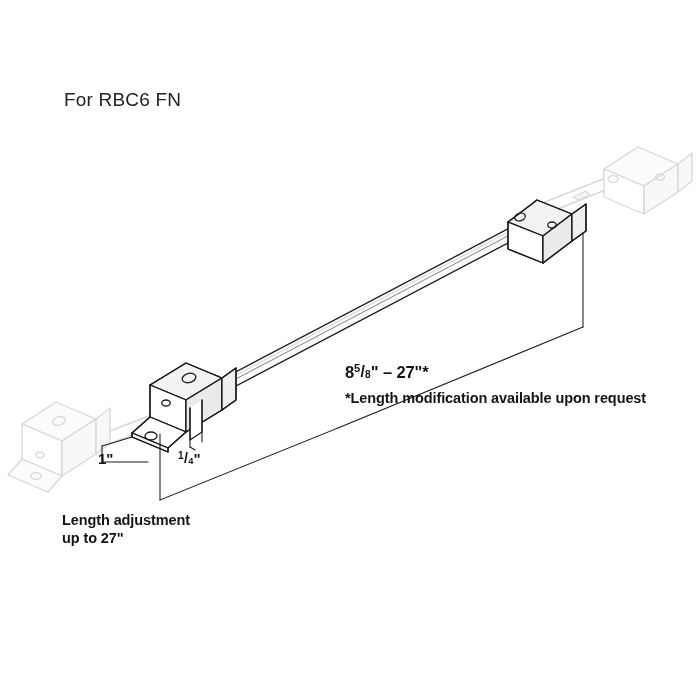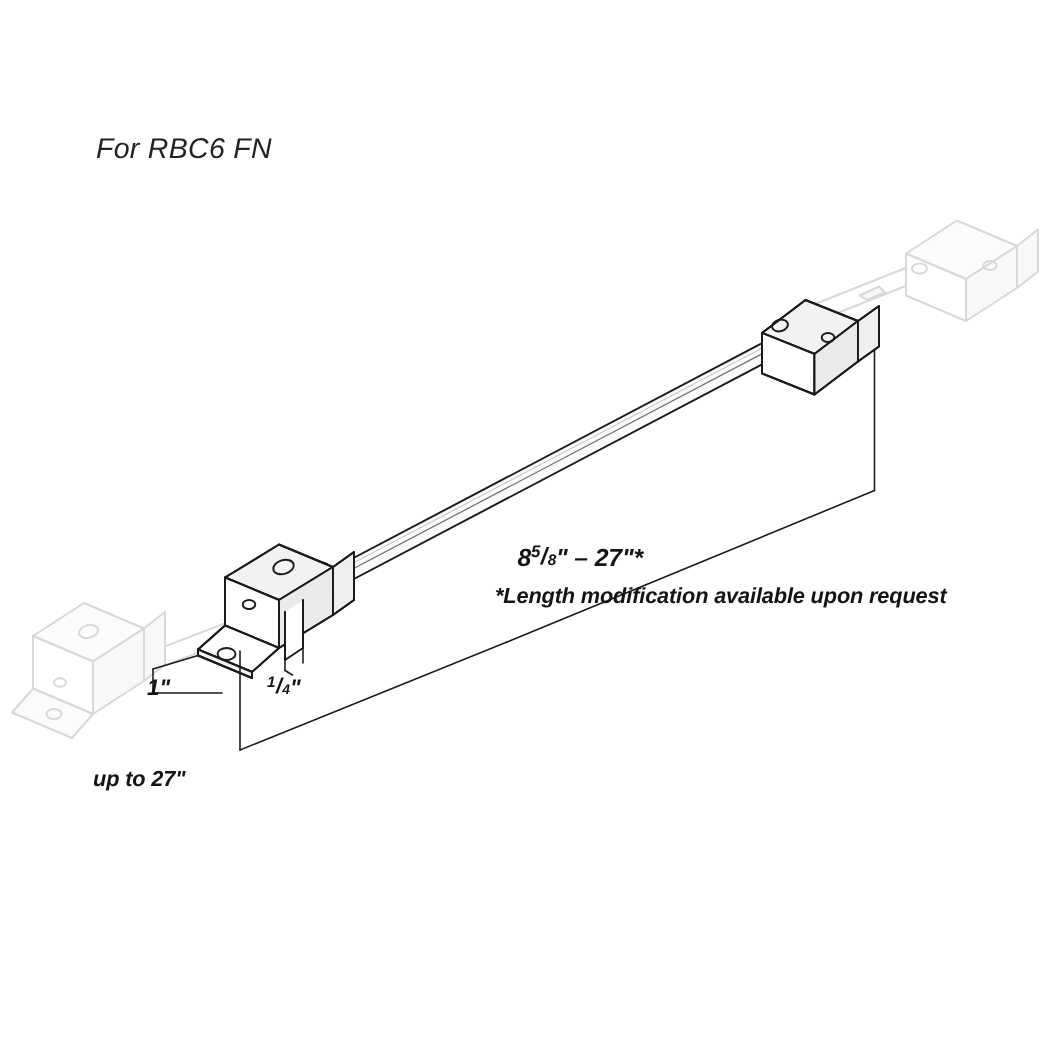--- a/index.html
+++ b/index.html
@@ -13,21 +13,20 @@
     height: 700px;
     overflow: hidden;
     font-family: "Liberation Sans", sans-serif;
     position: relative;
   }
   #drawing-root {
     position: relative;
     width: 700px;
     height: 676px;
     background: #ffffff;
-    font-style: italic;
   }
   #drawing-svg {
     position: absolute;
     left: 0;
     top: 0;
     width: 700px;
     height: 700px;
     display: block;
   }
   .txt {
@@ -46,21 +45,21 @@
   }
   #range-text {
     left: 345px;
     top: 362px;
     font-size: 16.5px;
     font-weight: 700;
     letter-spacing: -0.1px;
     color: #141414;
   }
   #note-text {
-    left: 330px;
+    left: 345px;
     top: 389px;
     font-size: 14.5px;
     font-weight: 600;
     letter-spacing: -0.1px;
     color: #141414;
   }
   #dim-one-inch {
     left: 98px;
     top: 450px;
     font-size: 15px;
@@ -248,15 +247,15 @@
   <div class="txt" id="title-text">For RBC6 FN</div>
 
   <div class="txt" id="range-text"><span>8</span><span class="frac"><span class="num">5</span><span class="bar">/</span><span class="den">8</span></span><span>" – 27"*</span></div>
 
   <div class="txt" id="note-text">*Length modification available upon request</div>
 
   <div class="txt" id="dim-one-inch">1"</div>
 
   <div class="txt" id="dim-quarter-inch"><span class="frac"><span class="num">1</span><span class="bar">/</span><span class="den">4</span></span><span>"</span></div>
 
-  <div class="txt" id="length-adjust-text"><span class="line2">up to 27"</span></div>
+  <div class="txt" id="length-adjust-text"><span class="line1">Length adjustment</span><span class="line2">up to 27"</span></div>
 
 </div>
 
 </body></html>

